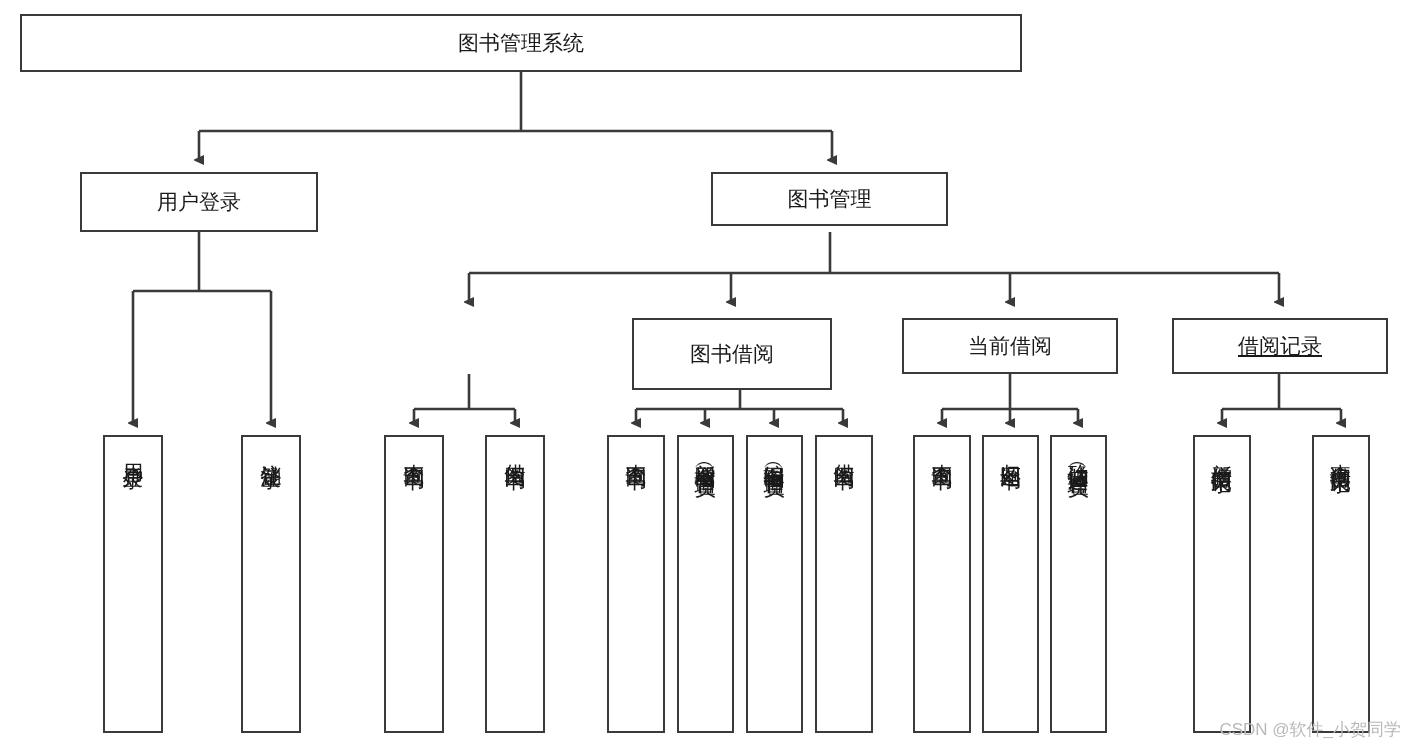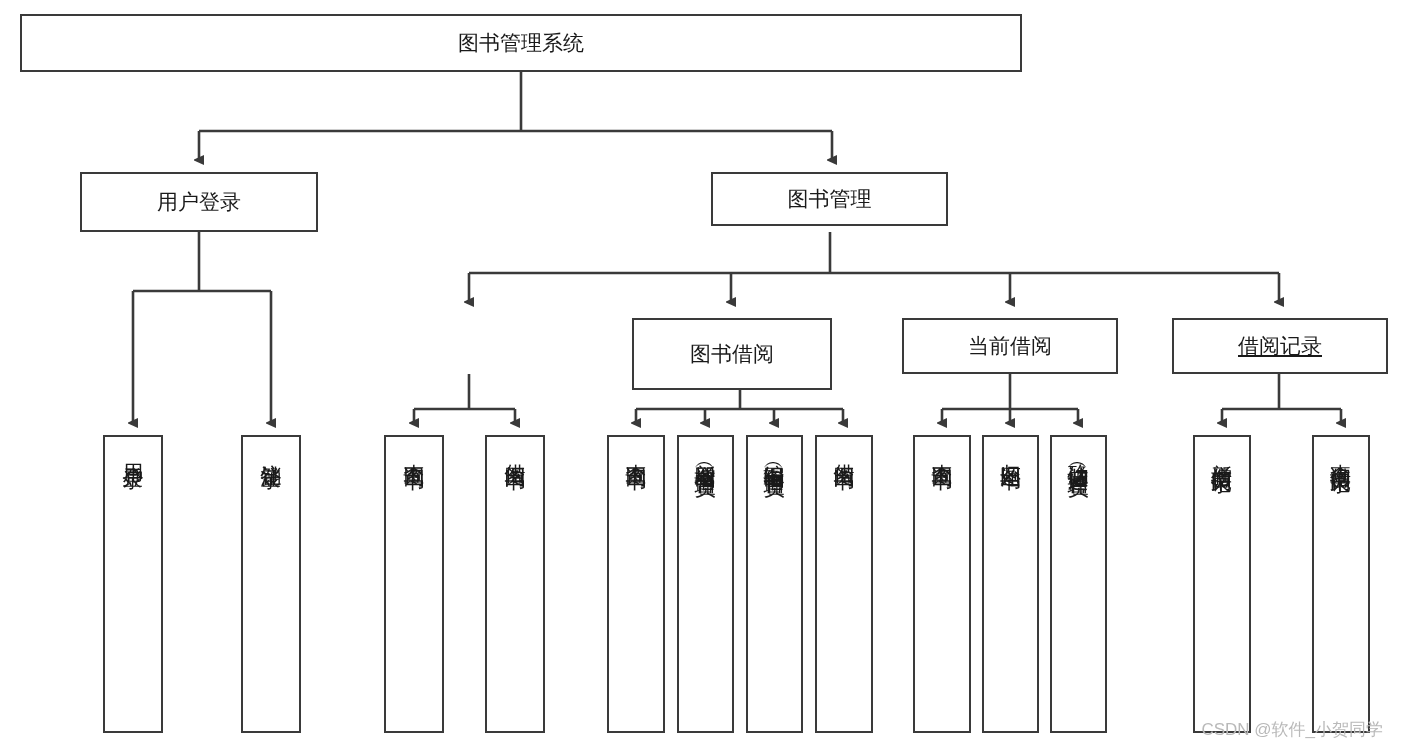--- a/index.html
+++ b/index.html
@@ -27,21 +27,21 @@
   .node.vert .lbl{
     writing-mode:vertical-rl;
     text-orientation:upright;
     font-size:21px;
     letter-spacing:2px;
     line-height:1.05;
   }
   .node.vert.wide .lbl{line-height:1.0;}
   svg.links{position:absolute;left:0;top:0;width:1405px;height:747px;pointer-events:none;}
   .watermark{
-    position:absolute;right:22px;bottom:6px;
+    position:absolute;right:4px;bottom:6px;
     font-size:17px;color:#b9b9b9;white-space:nowrap;
     font-family:"Liberation Sans","DejaVu Sans",sans-serif;
   }
 </style>
 </head>
 <body>
 
 <div id="diagram">
 
   <svg class="links" viewBox="0 0 1405 747">

